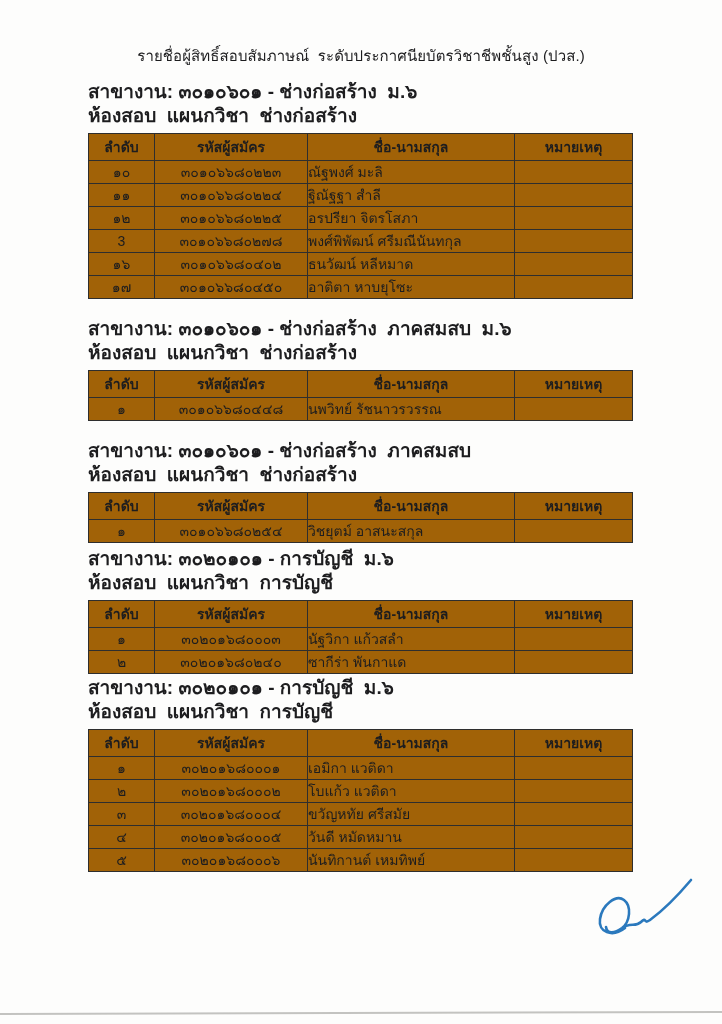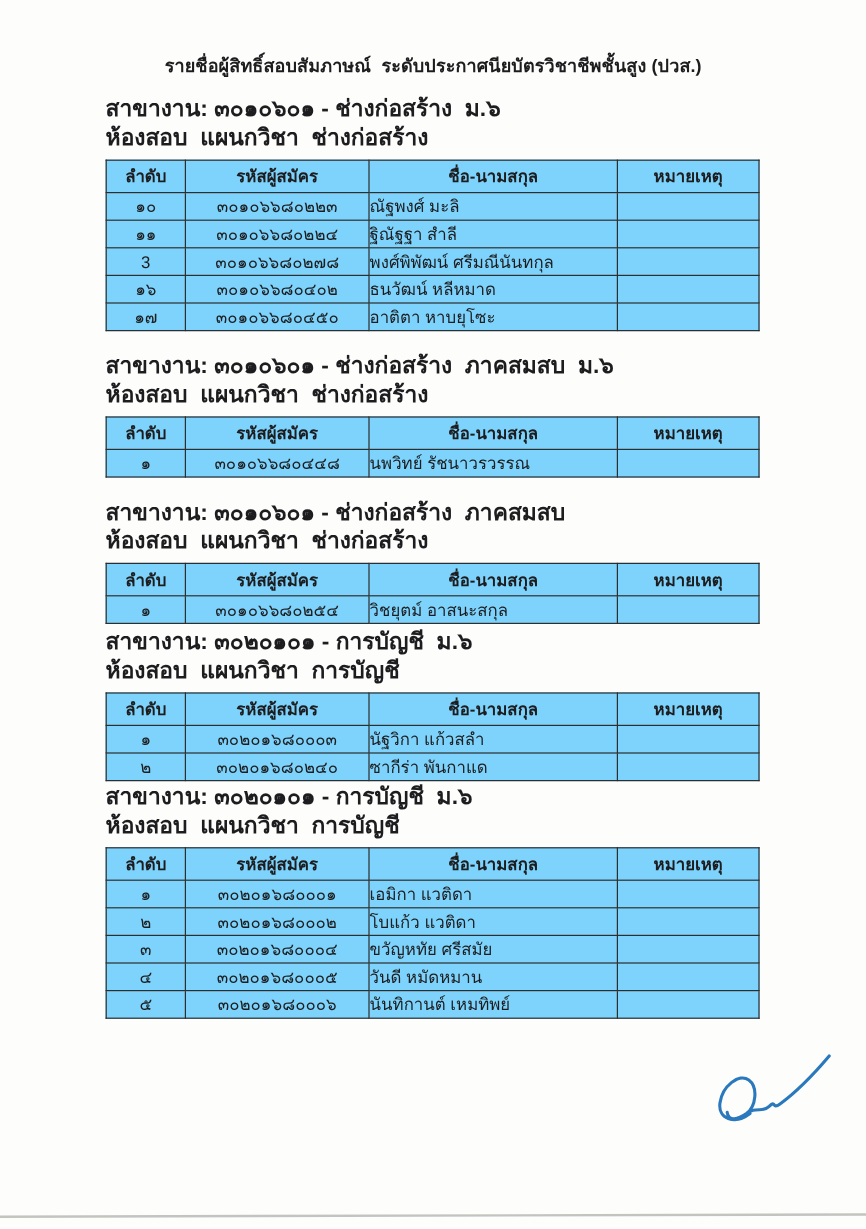--- a/index.html
+++ b/index.html
@@ -15,21 +15,21 @@
     margin: 0 auto;
     background: #fdfdfc;
     color: #1d1d1f;
     overflow: hidden;
   }
   .title {
     margin: 0;
     padding-top: 45px;
     font-size: 15px;
     line-height: 22px;
-    font-weight: bold;
+    font-weight: normal;
     text-align: center;
     white-space: pre-wrap;
     letter-spacing: 0.1px;
   }
   #sections {
     padding-left: 88px;
     width: 546px;
   }
   .section { margin-top: 18px; }
   .section:nth-child(1) { margin-top: 13px; }
@@ -39,21 +39,21 @@
     font-weight: bold;
     font-size: 19px;
     line-height: 24px;
     white-space: pre-wrap;
   }
   table.roster {
     border-collapse: collapse;
     table-layout: fixed;
     width: 544px;
     margin-top: 5px;
-    background: #7dd3fc;
+    background: #a16207;
   }
   table.roster th, table.roster td {
     border: 1.6px solid #2e2e2e;
     overflow: hidden;
     white-space: nowrap;
   }
   table.roster th {
     height: 26px;
     font-size: 14px;
     font-weight: bold;
@@ -119,20 +119,26 @@
     <td class="c-note"></td>
   </tr>
 
   <tr>
     <td class="c-no">๑๑</td>
     <td class="c-code">๓๐๑๐๖๖๘๐๒๒๔</td>
     <td class="c-name">ฐิณัฐฐา สำลี</td>
     <td class="c-note"></td>
   </tr>
 
+  <tr>
+    <td class="c-no">๑๒</td>
+    <td class="c-code">๓๐๑๐๖๖๘๐๒๒๕</td>
+    <td class="c-name">อรปรียา จิตรโสภา</td>
+    <td class="c-note"></td>
+  </tr>
 
   <tr>
     <td class="c-no">3</td>
     <td class="c-code">๓๐๑๐๖๖๘๐๒๗๘</td>
     <td class="c-name">พงศ์พิพัฒน์ ศรีมณีนันทกุล</td>
     <td class="c-note"></td>
   </tr>
 
 
 

